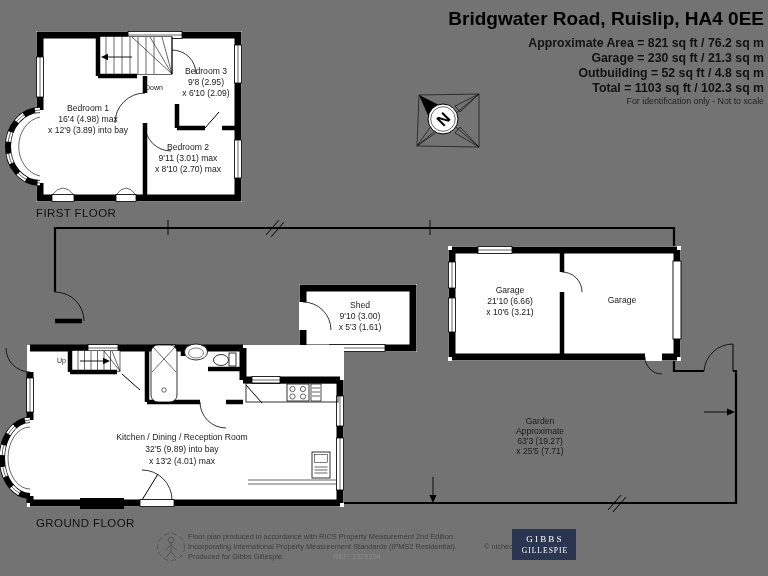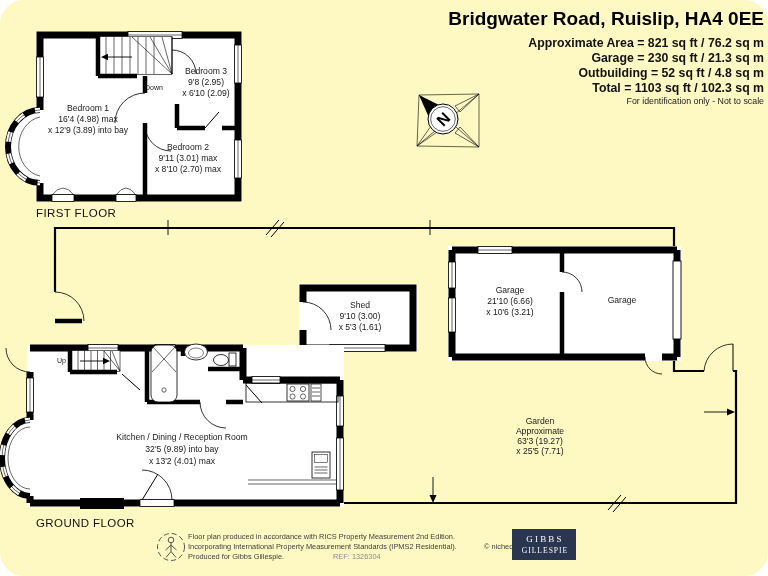--- a/index.html
+++ b/index.html
@@ -1,16 +1,16 @@
 <!DOCTYPE html>
 <html><head>
 <meta charset="utf-8">
 <style>
   html,body{margin:0;padding:0;background:#ffffff;}
-  .page{position:relative;width:768px;height:576px;background:#fef9c3;overflow:hidden;border-radius:24px;}
+  .page{position:relative;width:768px;height:576px;background:#737373;overflow:hidden;}
   svg{display:block;}
   svg text{font-family:"Liberation Sans", sans-serif;fill:#1a1a1a;}
   .title{font-size:19px;font-weight:bold;fill:#000;}
   .area{font-size:12.3px;font-weight:bold;fill:#111;}
   .note{font-size:8.8px;fill:#222;}
   .room{font-size:8.6px;}
   .roomc{text-anchor:middle;}
   .floorlab{font-size:11.5px;letter-spacing:.4px;fill:#111;}
   .stairlab{font-size:7px;}
   .foot{font-size:7.4px;fill:#3d3d3d;}

